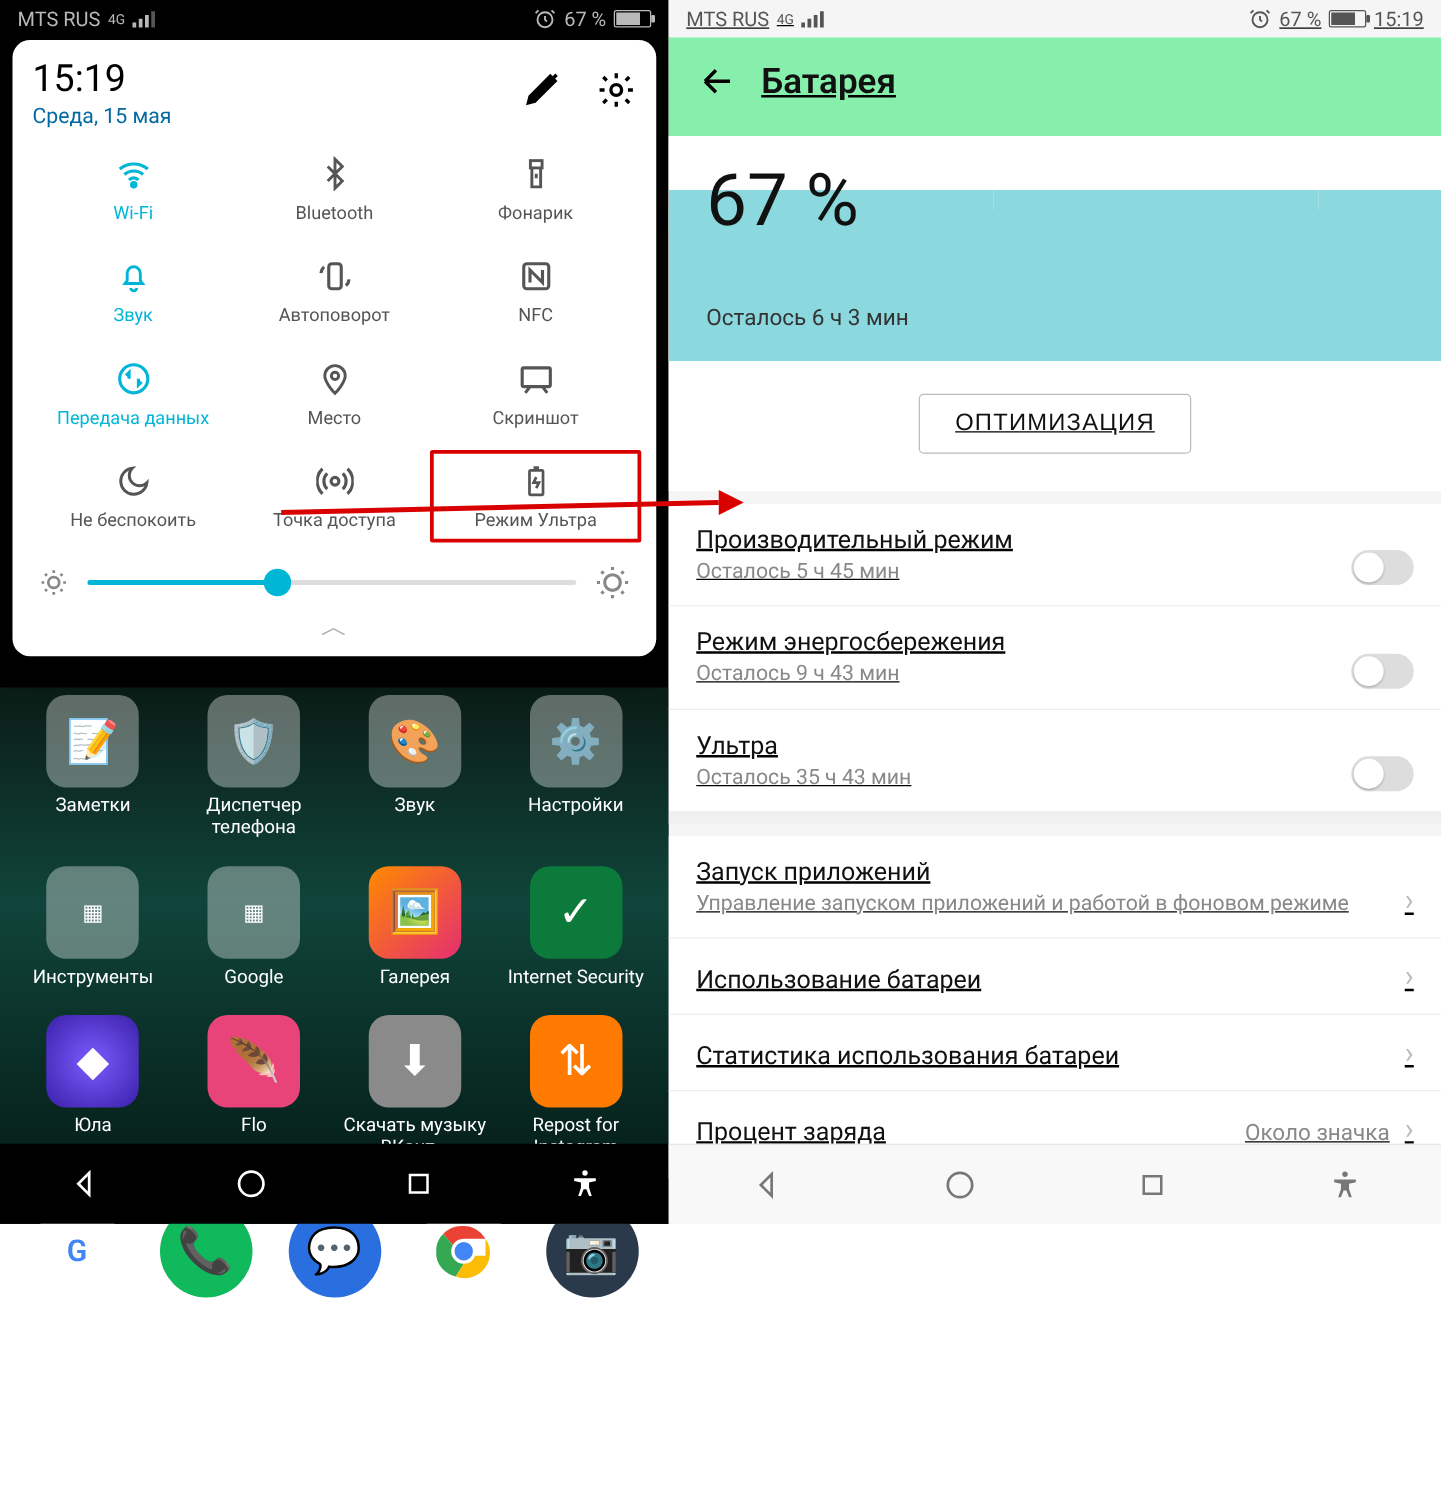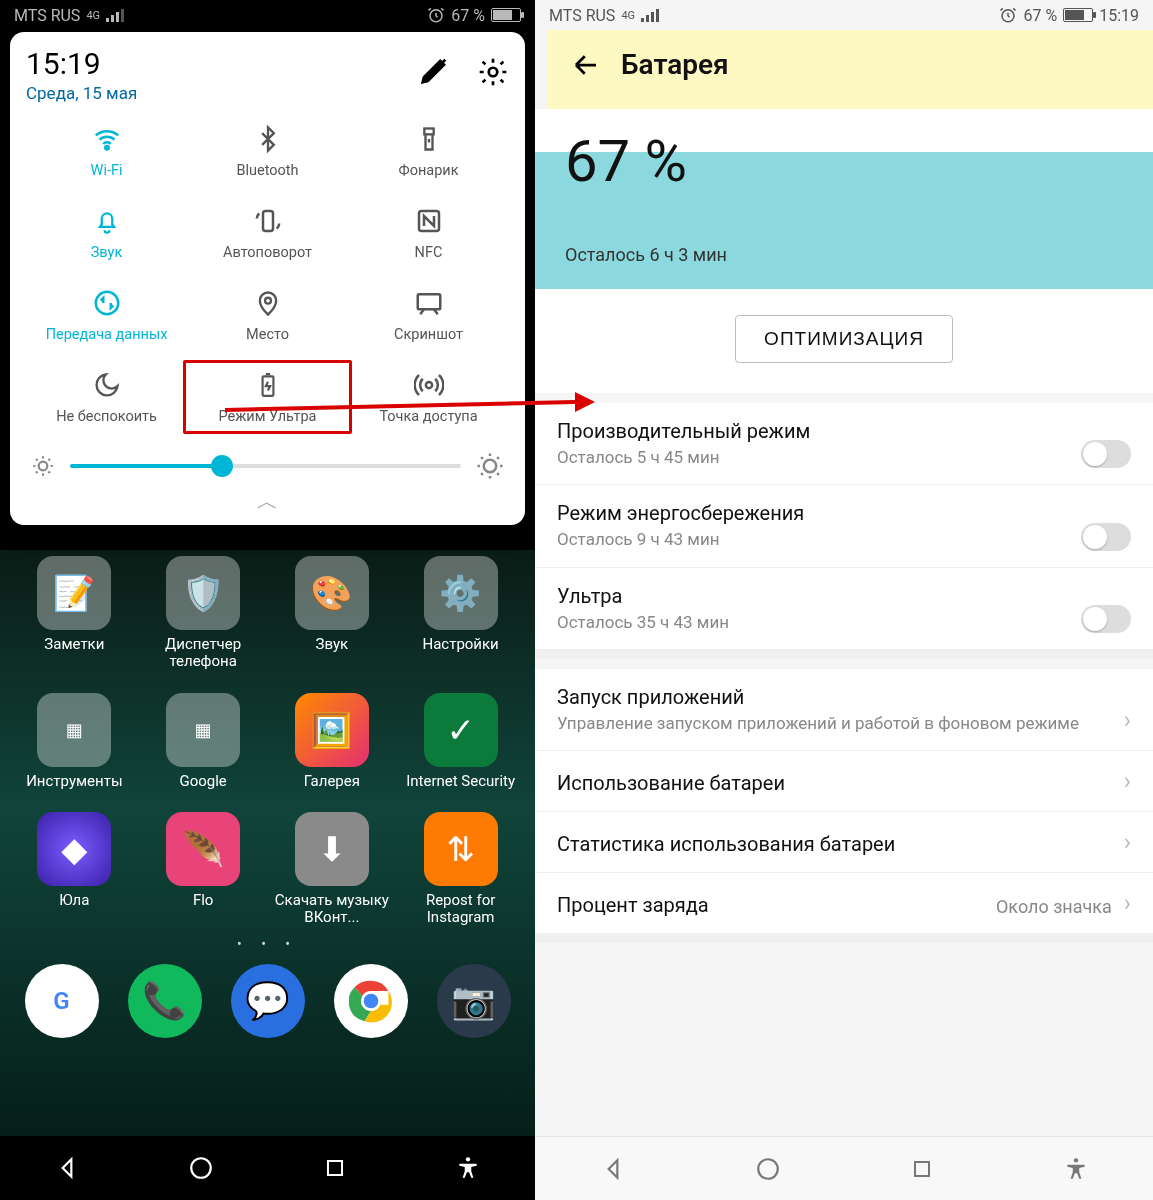--- a/index.html
+++ b/index.html
@@ -3,21 +3,21 @@
 <meta charset="utf-8">
 <style>
   * { box-sizing: border-box; margin: 0; padding: 0; }
   body {
     font-family: -apple-system, BlinkMacSystemFont, "Segoe UI", Roboto, Arial, sans-serif;
     background: #fff;
     width: 1153px;
     height: 1200px;
     display: flex;
   }
-  .pane { position: relative; height: 1200px; }
+  .pane { position: relative; height: 979px; text-decoration: underline; }
   .pane-left { width: 535px; background: #000; }
   .pane-right { width: 618px; background: #f5f5f5; }
 
   
   .status-l {
     height: 30px; color: #b9b9b9; font-size: 16px;
     display: flex; justify-content: space-between; align-items: center;
     padding: 0 14px;
   }
   .status-l .sg, .status-r .sg { display: flex; align-items: center; gap: 6px; }
@@ -91,21 +91,21 @@
   .status-r {
     height: 30px; color:#555; font-size:16px;
     display:flex; justify-content:space-between; align-items:center;
     padding: 0 14px; background:#f5f5f5;
   }
   .status-r .sigbars i{background:#555}
   .status-r .batt-ico{border-color:#555}
   .status-r .batt-ico::after{background:#555}
   .status-r .batt-ico i{background:#555}
 
-  .r-head { display:flex; align-items:center; gap:20px; padding:18px 24px 28px; background:#fef9c3;margin-left:12px;}
+  .r-head { display:flex; align-items:center; gap:20px; padding:18px 24px 28px; background:#86efac;}
   .r-title { font-size:28px; font-weight:600; color:#111; }
 
   .batt-card {
     background:#fff; padding-bottom:24px;
   }
   .wave {
     height: 180px; position:relative; background:#fff; overflow:hidden;
   }
   .wave .water{
     position:absolute; left:0; right:0; bottom:0; height:67%;
@@ -373,39 +373,39 @@
         </div>
         <div class="tile">
           <div class="ic">
             <svg width="28" height="28" viewBox="0 0 24 24" fill="none" stroke="currentColor" stroke-width="2">
               <path d="M21 13A9 9 0 1 1 11 3a7 7 0 0 0 10 10z"></path>
             </svg>
           </div>
      <div class="lbl">Не беспокоить</div>
         </div>
         <div class="tile">
+          <div class="ic">
+            <svg width="30" height="30" viewBox="0 0 24 24" fill="none" stroke="currentColor" stroke-width="2">
+              <circle cx="12" cy="12" r="2.5"></circle>
+              <path d="M7 17a7 7 0 0 1 0-10M17 7a7 7 0 0 1 0 10M4 20a11 11 0 0 1 0-16M20 4a11 11 0 0 1 0 16"></path>
+            </svg>
+          </div>
+     <div class="lbl">Точка доступа</div>
+        </div>
+        <div class="tile">
           <div class="hl">
             <div class="ic">
               <svg width="26" height="30" viewBox="0 0 24 24" fill="none" stroke="currentColor" stroke-width="2">
                 <rect x="7" y="4" width="10" height="18" rx="1"></rect>
                 <path d="M10 2h4M12 9l-2 4h4l-2 4"></path>
               </svg>
             </div>
      <div class="lbl">Режим Ультра</div>
           </div>
         </div>
-        <div class="tile">
-          <div class="ic">
-            <svg width="30" height="30" viewBox="0 0 24 24" fill="none" stroke="currentColor" stroke-width="2">
-              <circle cx="12" cy="12" r="2.5"></circle>
-              <path d="M7 17a7 7 0 0 1 0-10M17 7a7 7 0 0 1 0 10M4 20a11 11 0 0 1 0-16M20 4a11 11 0 0 1 0 16"></path>
-            </svg>
-          </div>
-     <div class="lbl">Точка доступа</div>
-        </div>
       </div>
 
     <div class="slider-row">
       <span>
         <svg width="26" height="26" viewBox="0 0 24 24" fill="none" stroke="#888" stroke-width="2">
             <circle cx="12" cy="12" r="4"></circle>
             <path d="M12 3v2M12 19v2M3 12h2M19 12h2M5.6 5.6l1.4 1.4M17 17l1.4 1.4M5.6 18.4 7 17M17 7l1.4-1.4"></path>
           </svg>
       </span>
       <div class="slider">

